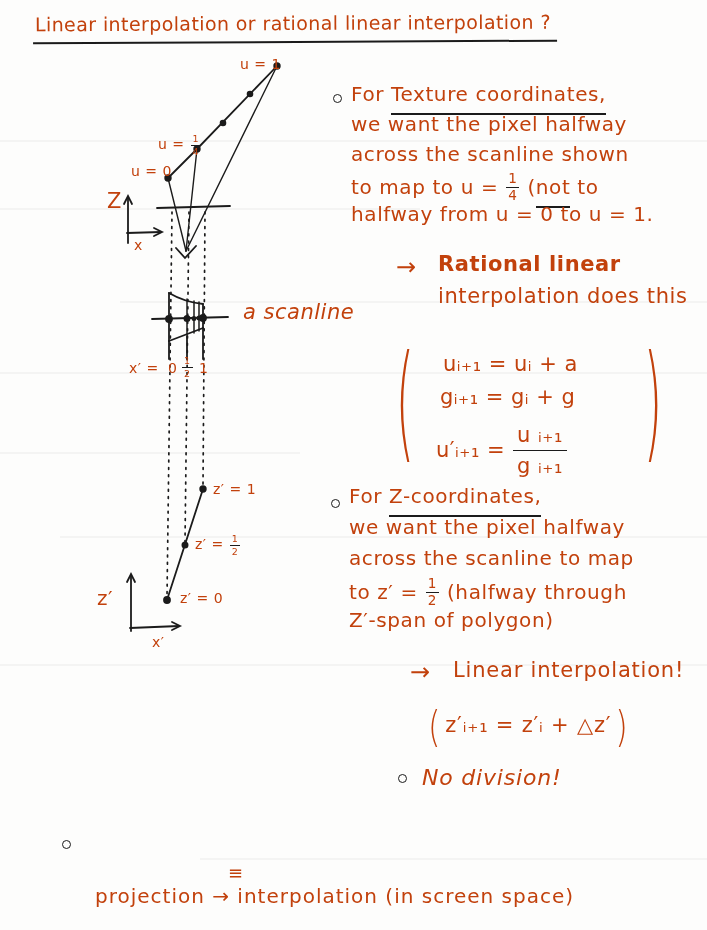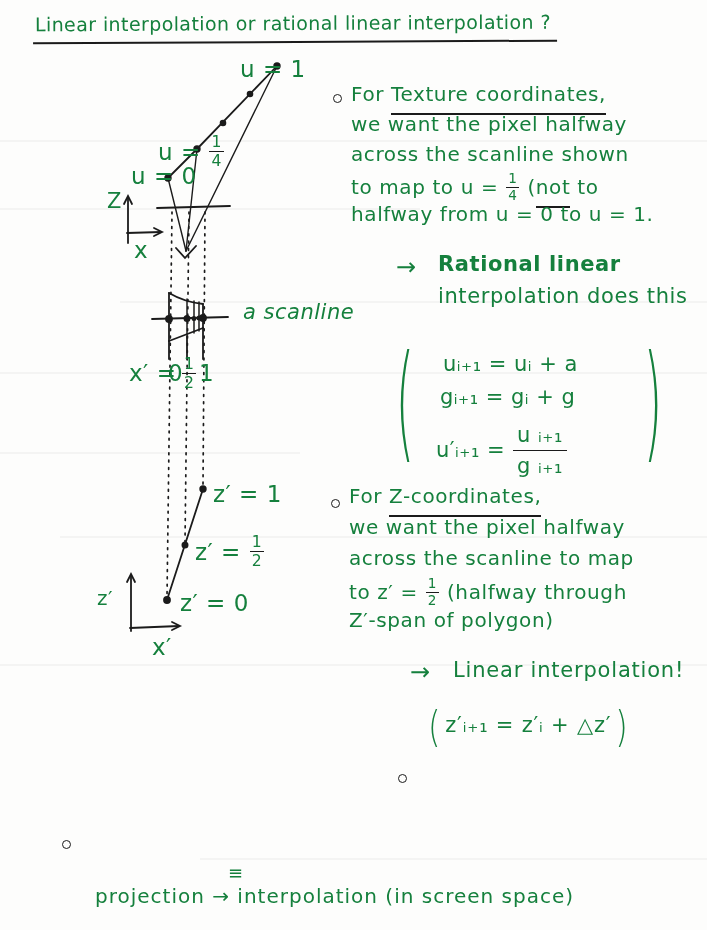--- a/index.html
+++ b/index.html
@@ -1,19 +1,19 @@
 <!DOCTYPE html>
 <html><head>
 <meta charset="utf-8">
 <style>
   html,body{margin:0;padding:0;background:#e8e8e6;}
   #canvas{
     position:relative;width:707px;height:930px;margin:0 auto;overflow:hidden;
     background:#fdfdfc;
-    font-family:"DejaVu Sans",sans-serif;color:#15803d;
+    font-family:"DejaVu Sans",sans-serif;color:#c2410c;
   }
   .hw{position:absolute;white-space:nowrap;letter-spacing:0.8px;line-height:1.2;}
   .streak{position:absolute;background:rgba(100,100,95,0.06);pointer-events:none;}
   #title{
     left:33px;top:12px;font-size:19px;letter-spacing:0.4px;
     border-bottom:2px solid #1b1b1b;padding:0 6px 6px 2px;transform:rotate(-0.3deg);
   }
   .u{border-bottom:2px solid #1b1b1b;padding-bottom:7px;}
   .bullet{position:absolute;width:7px;height:7px;border:1.8px solid #1b1b1b;border-radius:50%;}
   .block{position:absolute;font-size:20px;letter-spacing:0.6px;}
@@ -21,21 +21,21 @@
   .arrow{position:absolute;font-size:24px;}
   .frac{display:inline-block;text-align:center;vertical-align:-6px;line-height:1;font-size:0.68em;margin:0 1px;}
   .frac .fn{display:block;border-bottom:1.6px solid #1b1b1b;padding:0 2px 1px;}
   .frac .fd{display:block;padding-top:1px;}
   .eqline{position:absolute;font-size:21px;letter-spacing:0.5px;}
   .bigparen{position:absolute;font-size:46px;transform:scale(1.05,2.75);transform-origin:center;font-weight:300;}
   .midparen{display:inline-block;font-size:32px;transform:scaleY(1.35);vertical-align:-6px;font-weight:300;margin:0 4px;}
   .eqfrac{display:inline-block;text-align:center;vertical-align:middle;line-height:1.15;margin-left:8px;}
   .eqfrac .fn{display:block;border-bottom:1.8px solid #1b1b1b;padding:0 4px 3px;}
   .eqfrac .fd{display:block;padding-top:3px;}
-  .dlabel{position:absolute;font-size:23px;letter-spacing:0.5px;white-space:nowrap;}
+  .dlabel{position:absolute;font-size:14px;letter-spacing:0.5px;white-space:nowrap;}
   svg{position:absolute;left:0;top:0;}
 </style>
 </head>
 <body>
 
 <div id="canvas">
 
   <div class="streak" style="left:0;top:140px;width:707px;height:2px"></div>
   <div class="streak" style="left:0;top:208px;width:420px;height:2px"></div>
   <div class="streak" style="left:120px;top:301px;width:587px;height:2px"></div>
@@ -182,18 +182,19 @@
   </div>
 
   <div class="hw arrow" style="left:410px;top:658px;">→</div>
   <div class="hw" style="left:453px;top:658px;font-size:21px;text-align:right;">Linear interpolation!</div>
 
   <div class="hw" style="left:424px;top:708px;font-size:21px;">
     <span class="midparen">(</span><span>z′ᵢ₊₁ = z′ᵢ + △z′</span><span class="midparen">)</span>
   </div>
 
   <span class="bullet" style="left:398px;top:774px;"></span>
+  <div class="hw" style="left:422px;top:765px;font-size:22px;font-style:italic;">No division!</div>
 
   <span class="bullet" style="left:62px;top:840px;"></span>
   <div class="hw" style="left:228px;top:862px;font-size:18px;">≡</div>
   <div class="hw" style="left:95px;top:884px;font-size:20px;letter-spacing:1px;">projection → interpolation (in screen space)</div>
 
 </div>
 
 </body></html>

